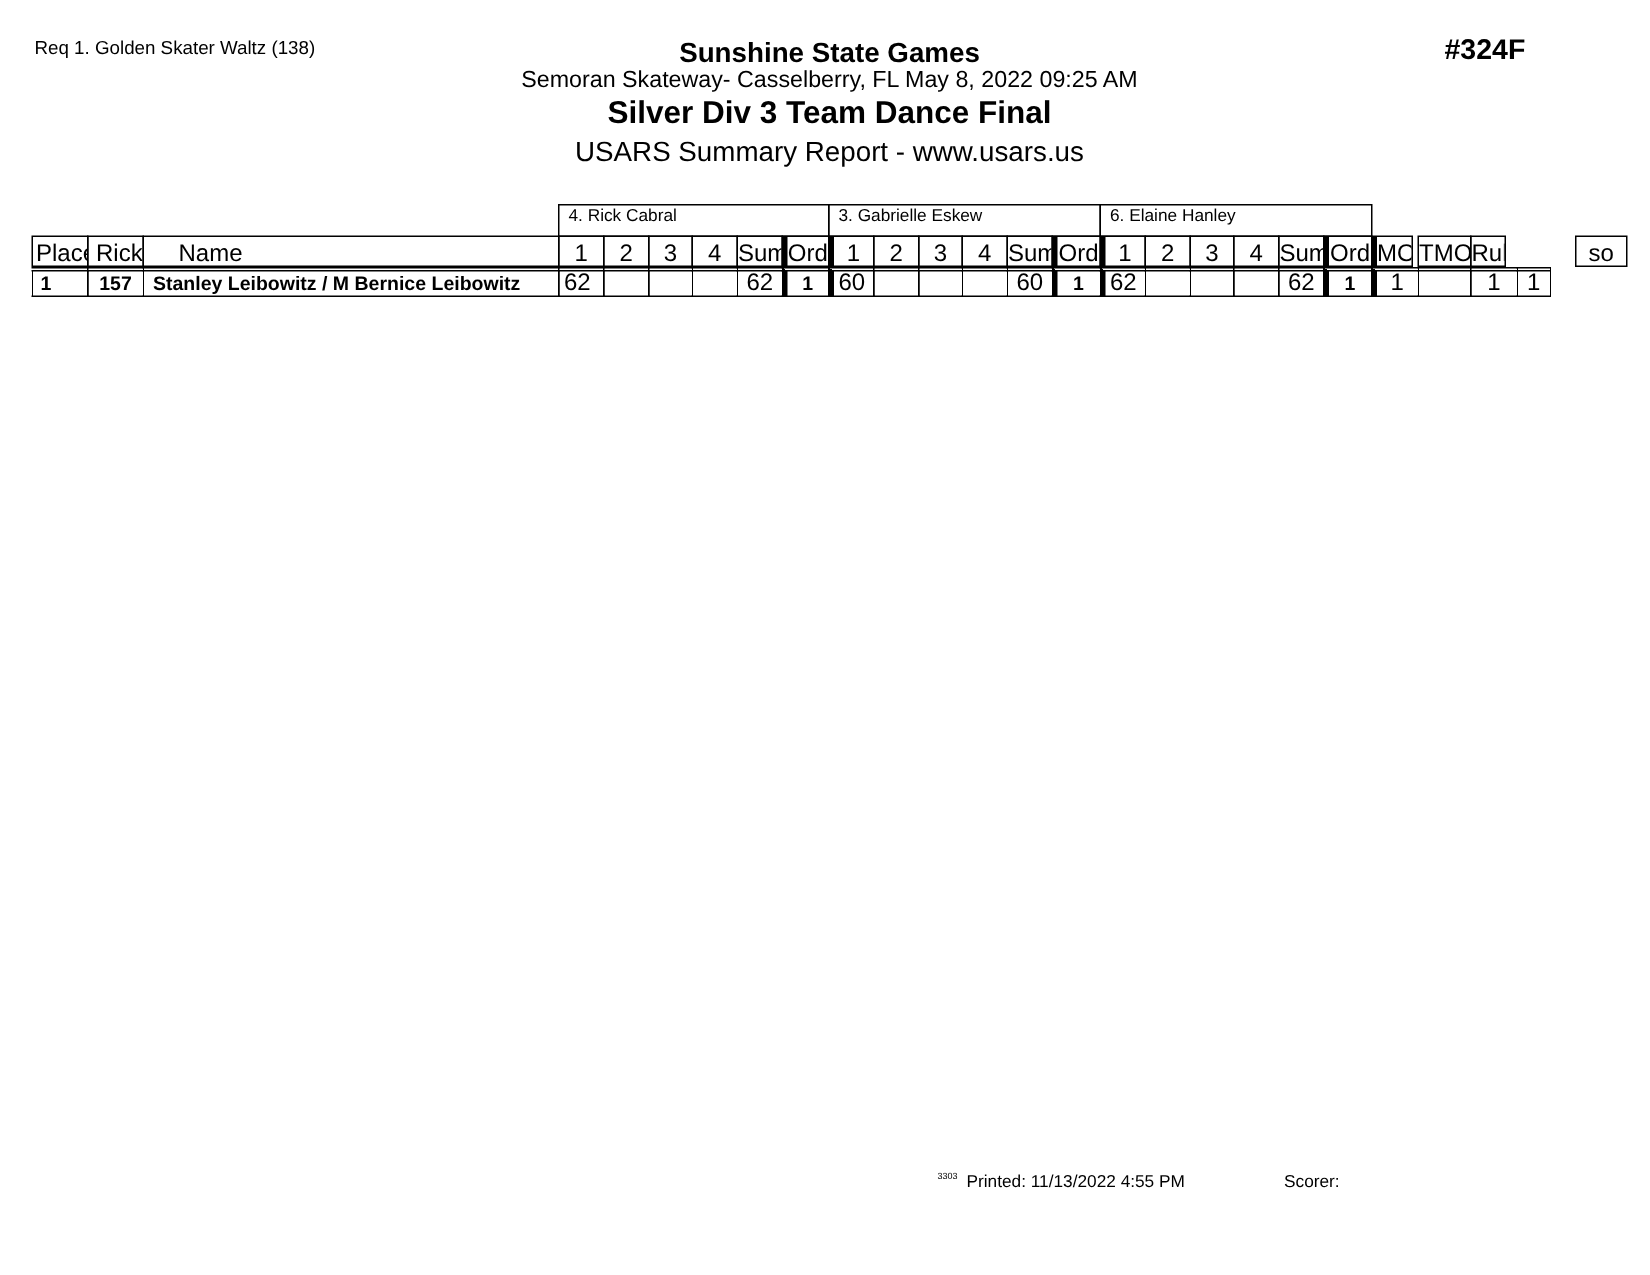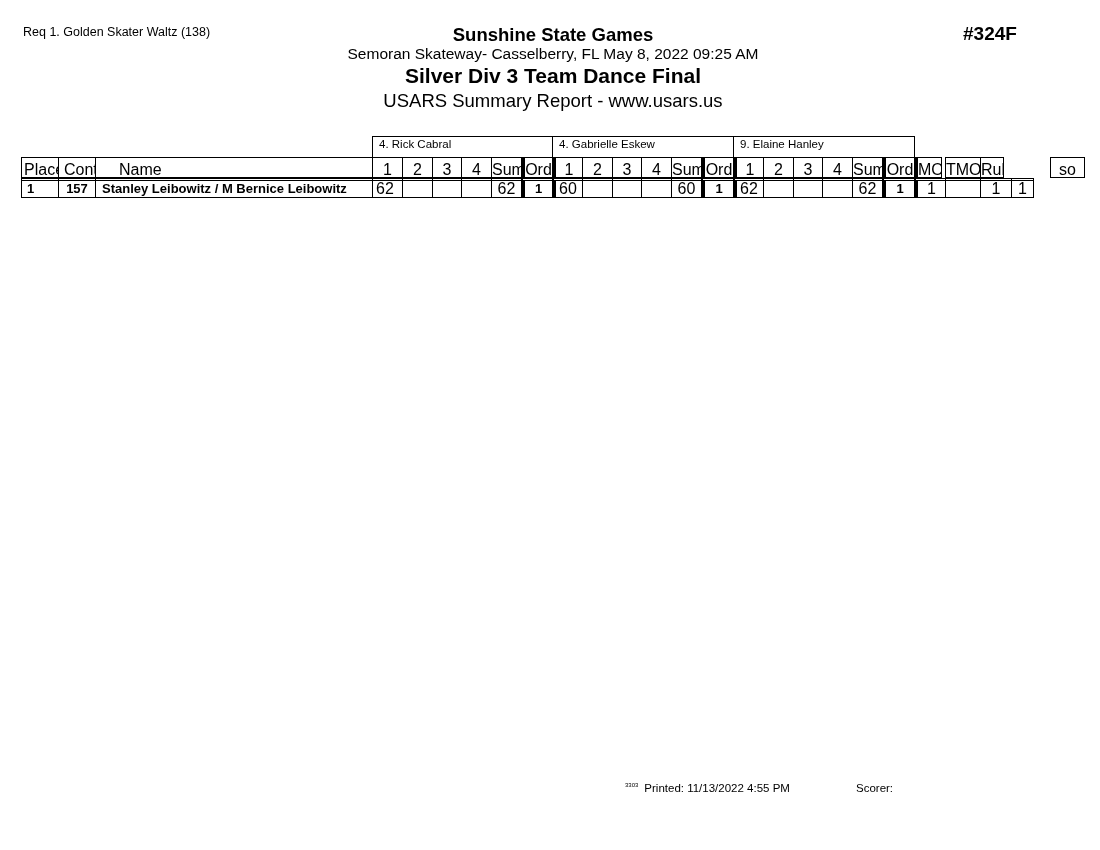--- a/index.html
+++ b/index.html
@@ -34,26 +34,26 @@
 <div class="abs req">Req  1.  Golden Skater Waltz (138)</div>
 <div class="abs center t1">Sunshine State Games</div>
 <div class="abs center t2">Semoran Skateway- Casselberry, FL  May 8, 2022  09:25 AM</div>
 <div class="abs center t3">Silver Div 3 Team Dance Final</div>
 <div class="abs center t4">USARS Summary Report - www.usars.us</div>
 <div class="abs eventno">#324F</div>
 
 <div class="grid">
 
   <div class="cell judge" style="left:372px;width:181px;">4.  Rick Cabral</div>
-  <div class="cell judge" style="left:552px;width:182px;">4.  Gabrielle Eskew</div>
-  <div class="cell judge" style="left:733px;width:182px;">9.  Elaine Hanley</div>
+  <div class="cell judge" style="left:552px;width:182px;">3.  Gabrielle Eskew</div>
+  <div class="cell judge" style="left:733px;width:182px;">6.  Elaine Hanley</div>
 
   <div>
     <div class="cell hdr l" style="left:21px;width:38px;padding-left:2px;">Place</div>
-    <div class="cell hdr l" style="left:58px;width:38px;padding-left:5px;">Cont</div>
+    <div class="cell hdr l" style="left:58px;width:38px;padding-left:5px;">Rick</div>
     <div class="cell hdr l" style="left:95px;width:278px;padding-left:23px;">Name</div>
 
     <div class="cell hdr c" style="left:372px;width:31px;">1</div>
     <div class="cell hdr c" style="left:402px;width:31px;">2</div>
     <div class="cell hdr c" style="left:432px;width:30px;">3</div>
     <div class="cell hdr c" style="left:461px;width:31px;">4</div>
     <div class="cell hdr c" style="left:491px;width:31px;">Sum</div>
     <div class="cell hdr c thick" style="left:521px;width:32px;">Ord</div>
 
     <div class="cell hdr c thick" style="left:552px;width:31px;">1</div>

